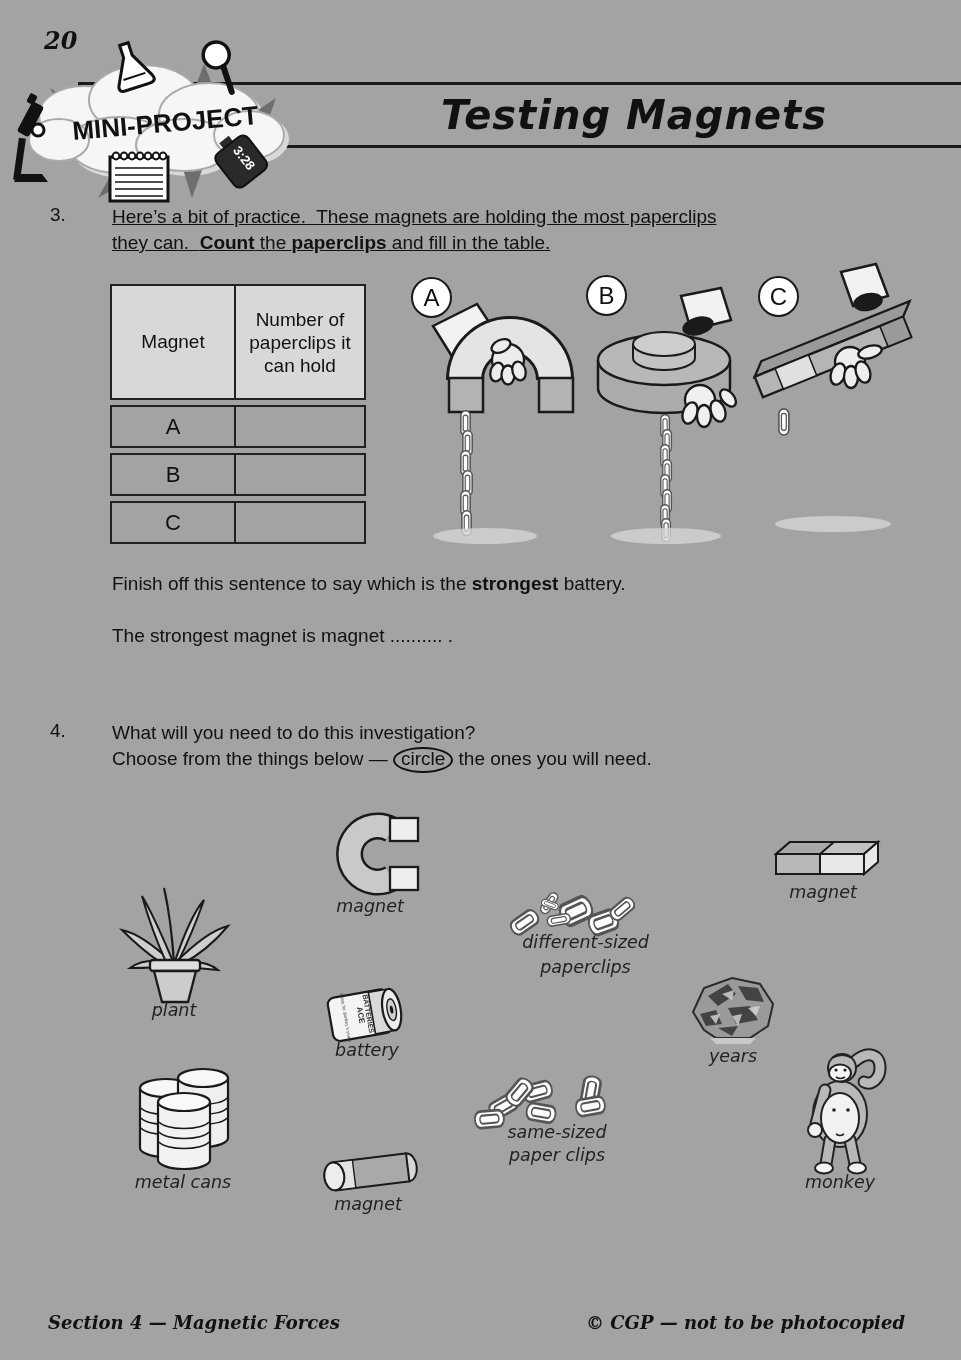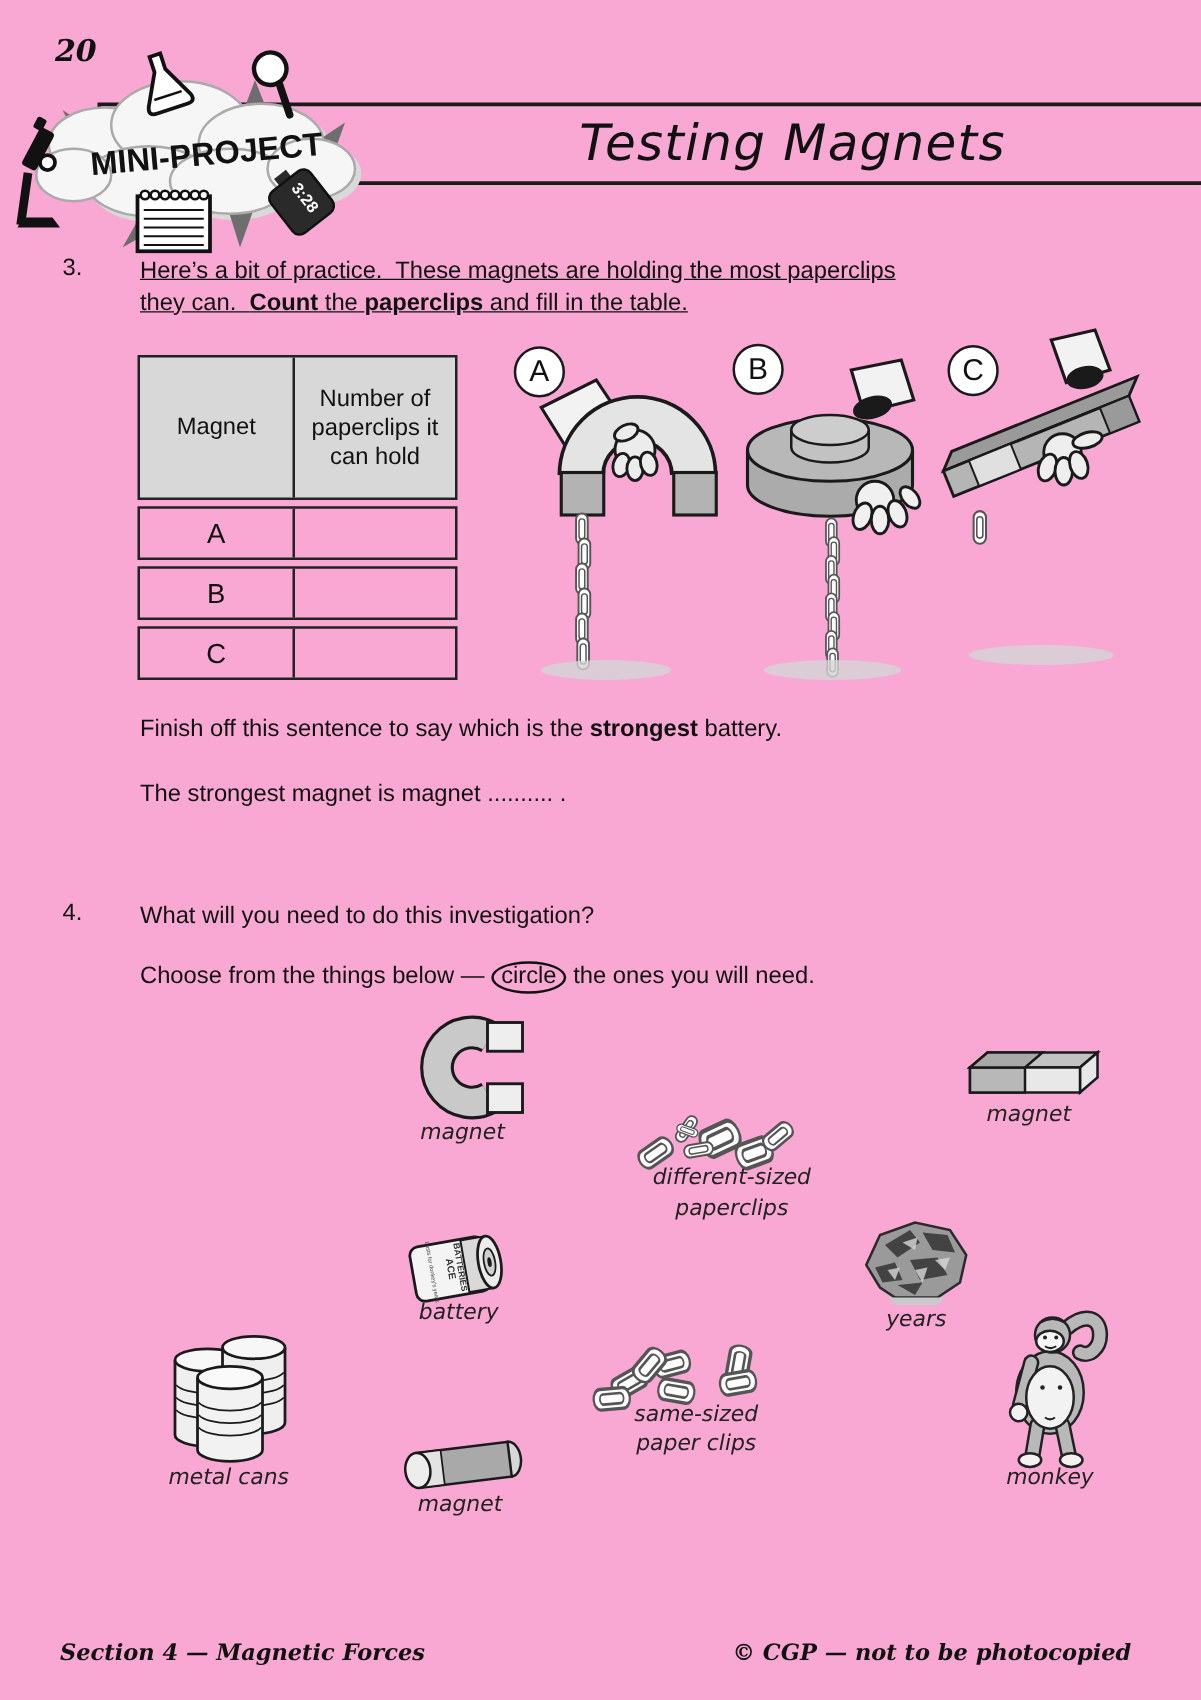--- a/index.html
+++ b/index.html
@@ -1,27 +1,27 @@
 <!DOCTYPE html>
 <html><head>
 <meta charset="utf-8">
 <style>
   html,body{margin:0;padding:0;background:#fff;}
-  .page{position:relative;width:961px;height:1360px;background:#f9a8d4;overflow:hidden;
+  .page{position:relative;width:961px;height:1360px;background:#a3a3a3;overflow:hidden;
         font-family:"Liberation Sans",sans-serif;color:#111;}
   .abs{position:absolute;}
   .prewrap{white-space:pre-wrap;}
   b{font-weight:bold;}
 
   
   .page-num{left:44px;top:26px;font-family:"DejaVu Serif",serif;font-style:italic;
             font-weight:bold;font-size:24px;}
   .title-box{left:78px;top:82px;width:826px;height:60px;border:3px solid #1a1a1a;
              display:flex;align-items:center;justify-content:center;padding-left:140px;box-sizing:content-box;}
-  .title-text{font-family:"DejaVu Sans",sans-serif;font-style:italic;font-weight:normal;
+  .title-text{font-family:"DejaVu Sans",sans-serif;font-style:italic;font-weight:bold;
               font-size:40px;letter-spacing:1px;}
   .badge-svg{left:14px;top:30px;z-index:3;}
 
   
   .qnum{font-size:19px;}
   .qtext{font-size:19px;line-height:26px;}
 
   
   .mtable{left:110px;top:284px;width:256px;}
   .mtable .hdr{display:flex;border:2px solid #222;background:#d8d8d8;height:112px;}
@@ -253,21 +253,21 @@
       <ellipse cx="85" cy="262" rx="58" ry="8" fill="#d4d4d4" opacity="0.8"></ellipse>
     </svg>
   </div>
 
   <div class="abs qtext prewrap" style="left:112px;top:571px;"><span>Finish off this sentence to say which is the </span><b>strongest</b><span> battery.</span></div>
   <div class="abs qtext" style="left:112px;top:623px;">The strongest magnet is magnet .......... .</div>
 
   <div class="abs qnum" style="left:50px;top:720px;">4.</div>
   <div class="abs qtext" style="left:112px;top:720px;width:640px;">
     <div>What will you need to do this investigation?</div>
-    <div style="margin-top:22px;"><span>Choose from the things below — </span><span class="circled">circle</span><span> the ones you will need.</span></div>
+    <div style="margin-top:0;"><span>Choose from the things below — </span><span class="circled">circle</span><span> the ones you will need.</span></div>
   </div>
 
   <div class="abs" style="left:312px;top:812px;">
     <svg width="118" height="84" viewBox="0 0 118 84">
       <path d="M 80 18 A 28 28 0 1 0 80 66" fill="none" stroke="#1a1a1a" stroke-width="27"></path>
       <path d="M 80 18 A 28 28 0 1 0 80 66" fill="none" stroke="#c9c9c9" stroke-width="22"></path>
       <rect x="78" y="6" width="28" height="23" fill="#eeeeee" stroke="#1a1a1a" stroke-width="2.3"></rect>
       <rect x="78" y="55" width="28" height="23" fill="#eeeeee" stroke="#1a1a1a" stroke-width="2.3"></rect>
     </svg>
     <div class="hand-label" style="position:absolute;left:-2px;top:84px;width:120px;">magnet</div>
@@ -291,20 +291,36 @@
       <use href="#pclip" transform="translate(14,24) rotate(55) scale(1.4,1)"></use>
       <use href="#pclip" transform="translate(34,8) rotate(35) scale(0.8)"></use>
       <use href="#pclip" transform="translate(52,30) rotate(80) scale(0.9,0.8)"></use>
       <use href="#pclip" transform="translate(42,22) rotate(110) scale(0.6)"></use>
       <use href="#pclip" transform="translate(110,12) rotate(50) scale(1.2,0.9)"></use>
     </svg>
     <div class="hand-label" style="position:absolute;left:-15px;top:50px;width:165px;">different-sized</div>
     <div class="hand-label" style="position:absolute;left:-15px;top:75px;width:165px;">paperclips</div>
   </div>
 
+  <div class="abs" style="left:112px;top:876px;">
+    <svg width="124" height="128" viewBox="0 0 124 128">
+      <g fill="#cfcfcf" stroke="#1a1a1a" stroke-width="2">
+        <path d="M 62 88 Q 30 58 10 54 Q 30 74 48 86 Z"></path>
+        <path d="M 62 88 Q 42 40 30 20 Q 40 55 54 86 Z"></path>
+        <path d="M 62 88 Q 58 35 52 12 Q 60 50 62 86 Z"></path>
+        <path d="M 62 88 Q 78 40 92 24 Q 80 58 66 86 Z"></path>
+        <path d="M 62 88 Q 95 55 116 50 Q 95 75 70 88 Z"></path>
+        <path d="M 62 88 Q 35 80 18 92 Q 42 92 60 90 Z"></path>
+        <path d="M 62 88 Q 92 82 106 94 Q 84 92 64 90 Z"></path>
+      </g>
+      <rect x="38" y="84" width="50" height="11" rx="3" fill="#dedede" stroke="#1a1a1a" stroke-width="2.3"></rect>
+      <polygon points="42,95 84,95 76,126 50,126" fill="#cccccc" stroke="#1a1a1a" stroke-width="2.3"></polygon>
+    </svg>
+    <div class="hand-label" style="position:absolute;left:0px;top:124px;width:124px;">plant</div>
+  </div>
 
   <div class="abs" style="left:322px;top:982px;">
     <svg width="92" height="64" viewBox="0 0 92 64">
       <g transform="rotate(-10 45 32)">
         <rect x="8" y="10" width="60" height="44" rx="7" fill="#f4f4f4" stroke="#1a1a1a" stroke-width="2.2"></rect>
         <rect x="50" y="11" width="18" height="42" fill="#d9d9d9" stroke="#1a1a1a" stroke-width="1.6"></rect>
         <ellipse cx="70" cy="32" rx="9" ry="21" fill="#ececec" stroke="#1a1a1a" stroke-width="2.2"></ellipse>
         <ellipse cx="70" cy="32" rx="4.5" ry="11" fill="#cfcfcf" stroke="#1a1a1a" stroke-width="1.4"></ellipse>
         <ellipse cx="70" cy="32" rx="1.6" ry="4" fill="#1a1a1a"></ellipse>
         <text x="36" y="32" font-size="8" font-weight="bold" fill="#333" text-anchor="middle" transform="rotate(90 36 32)">

